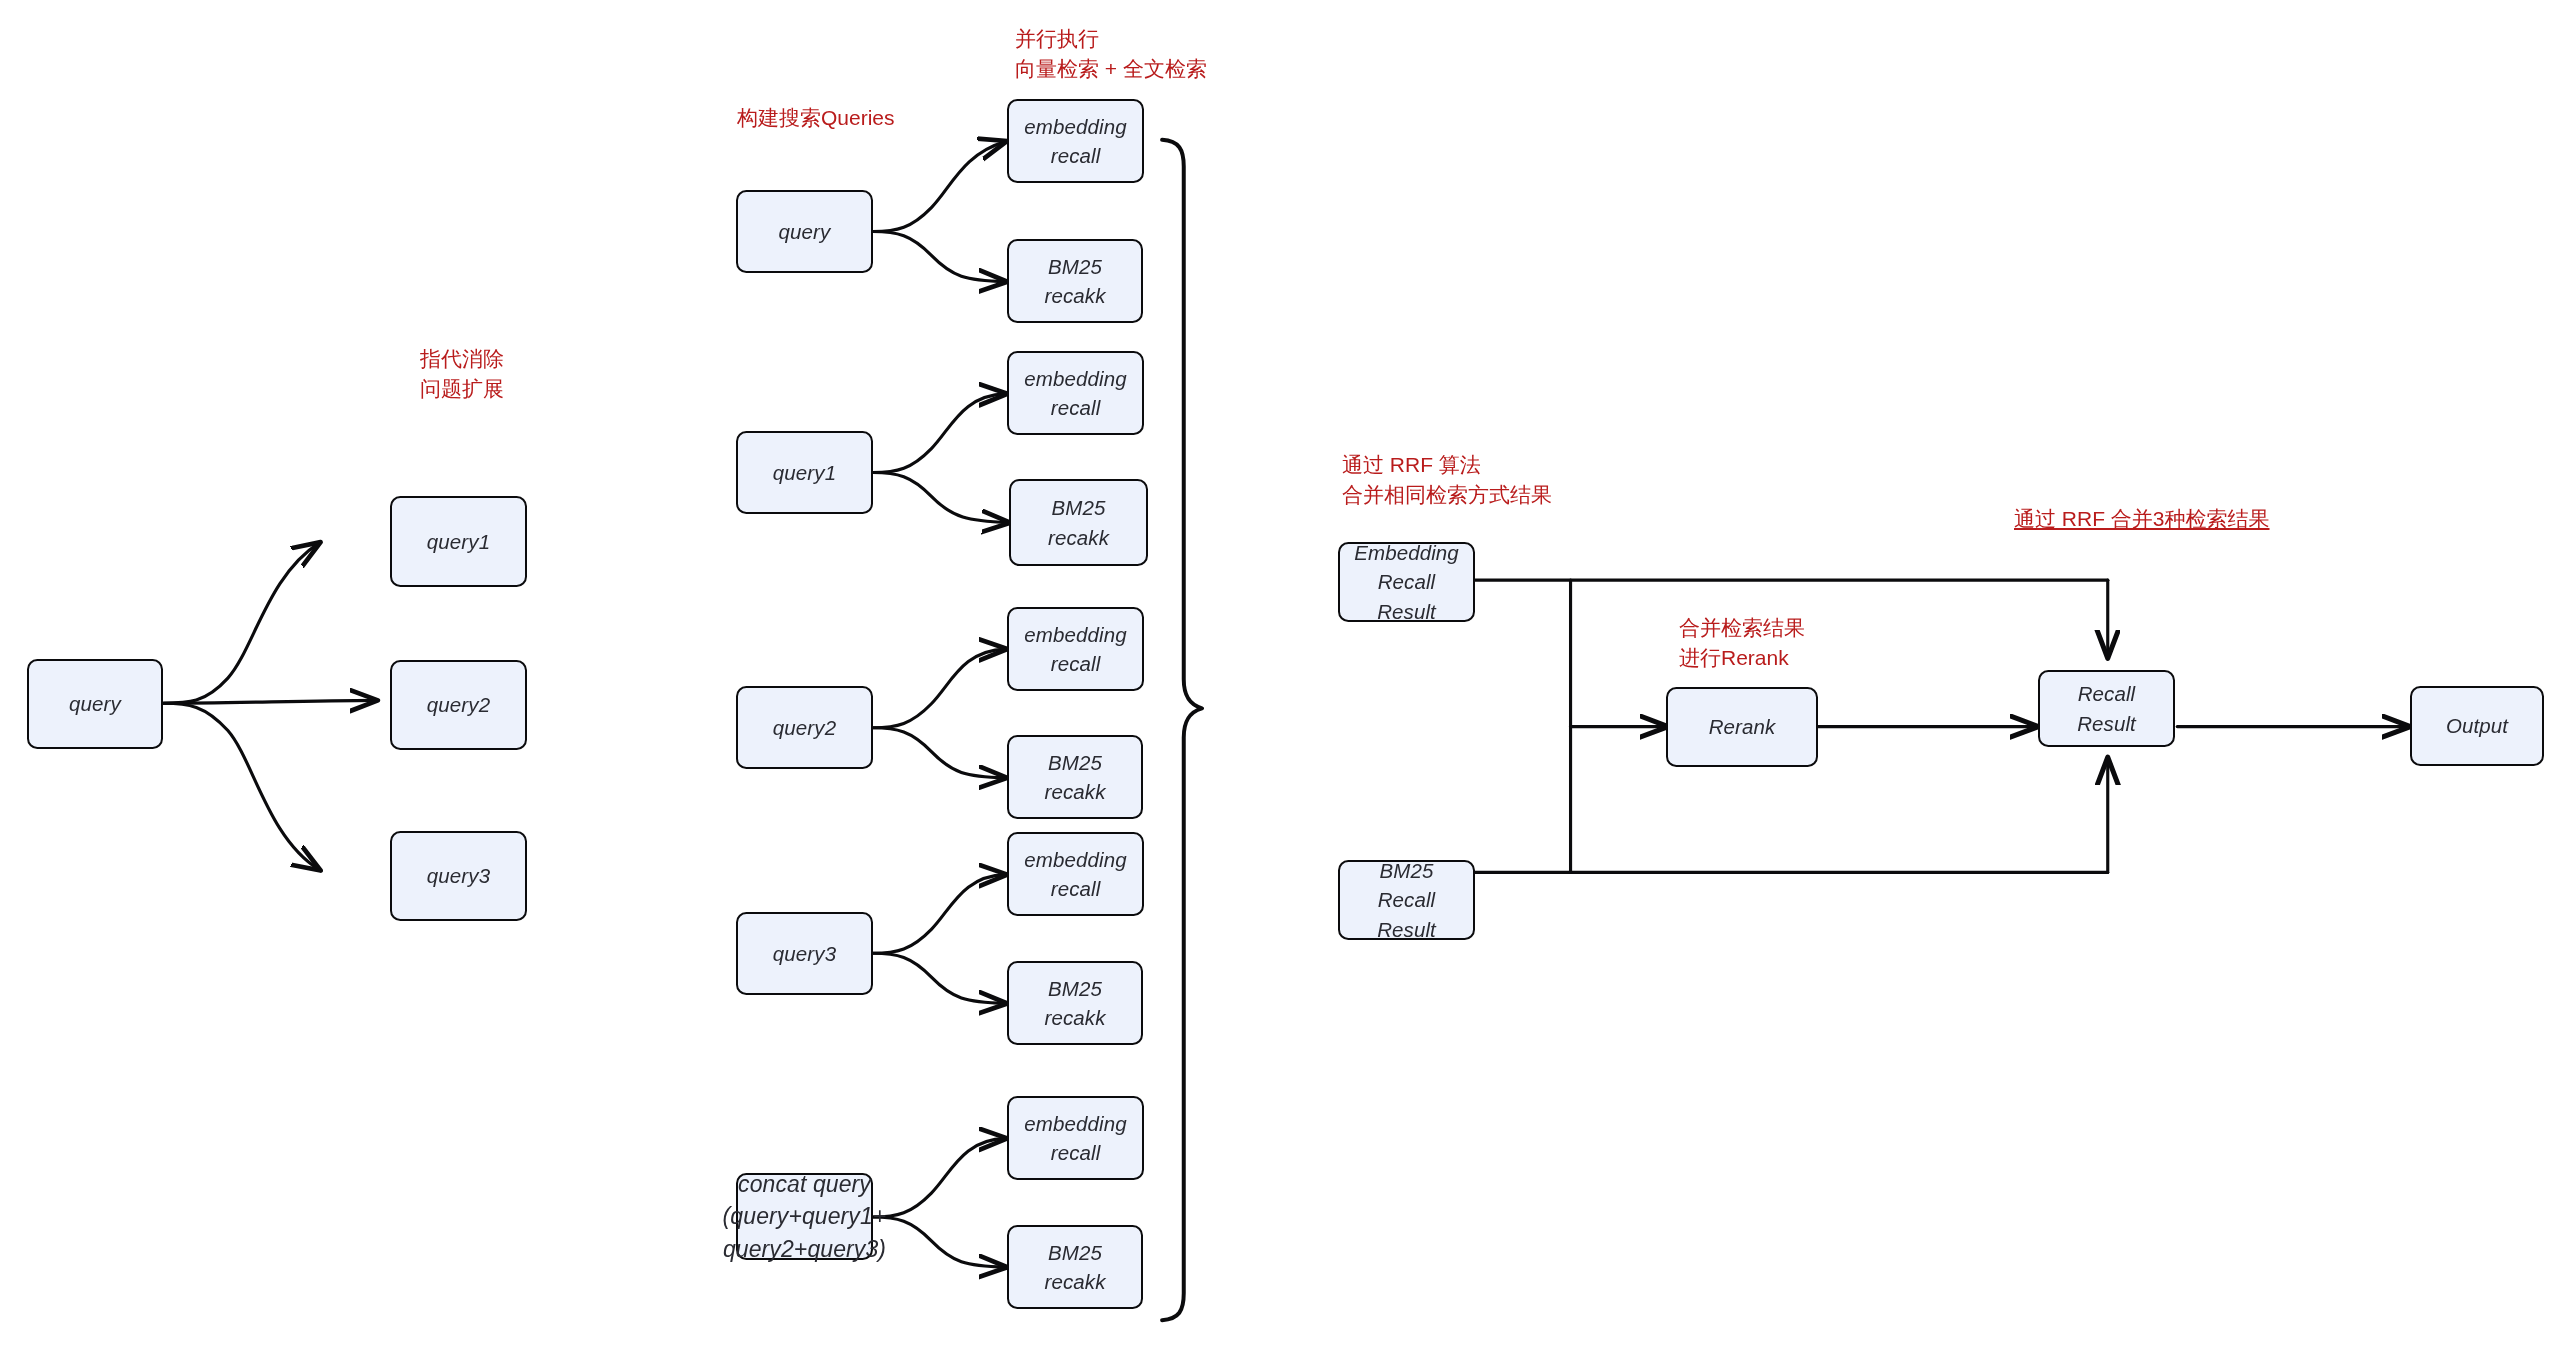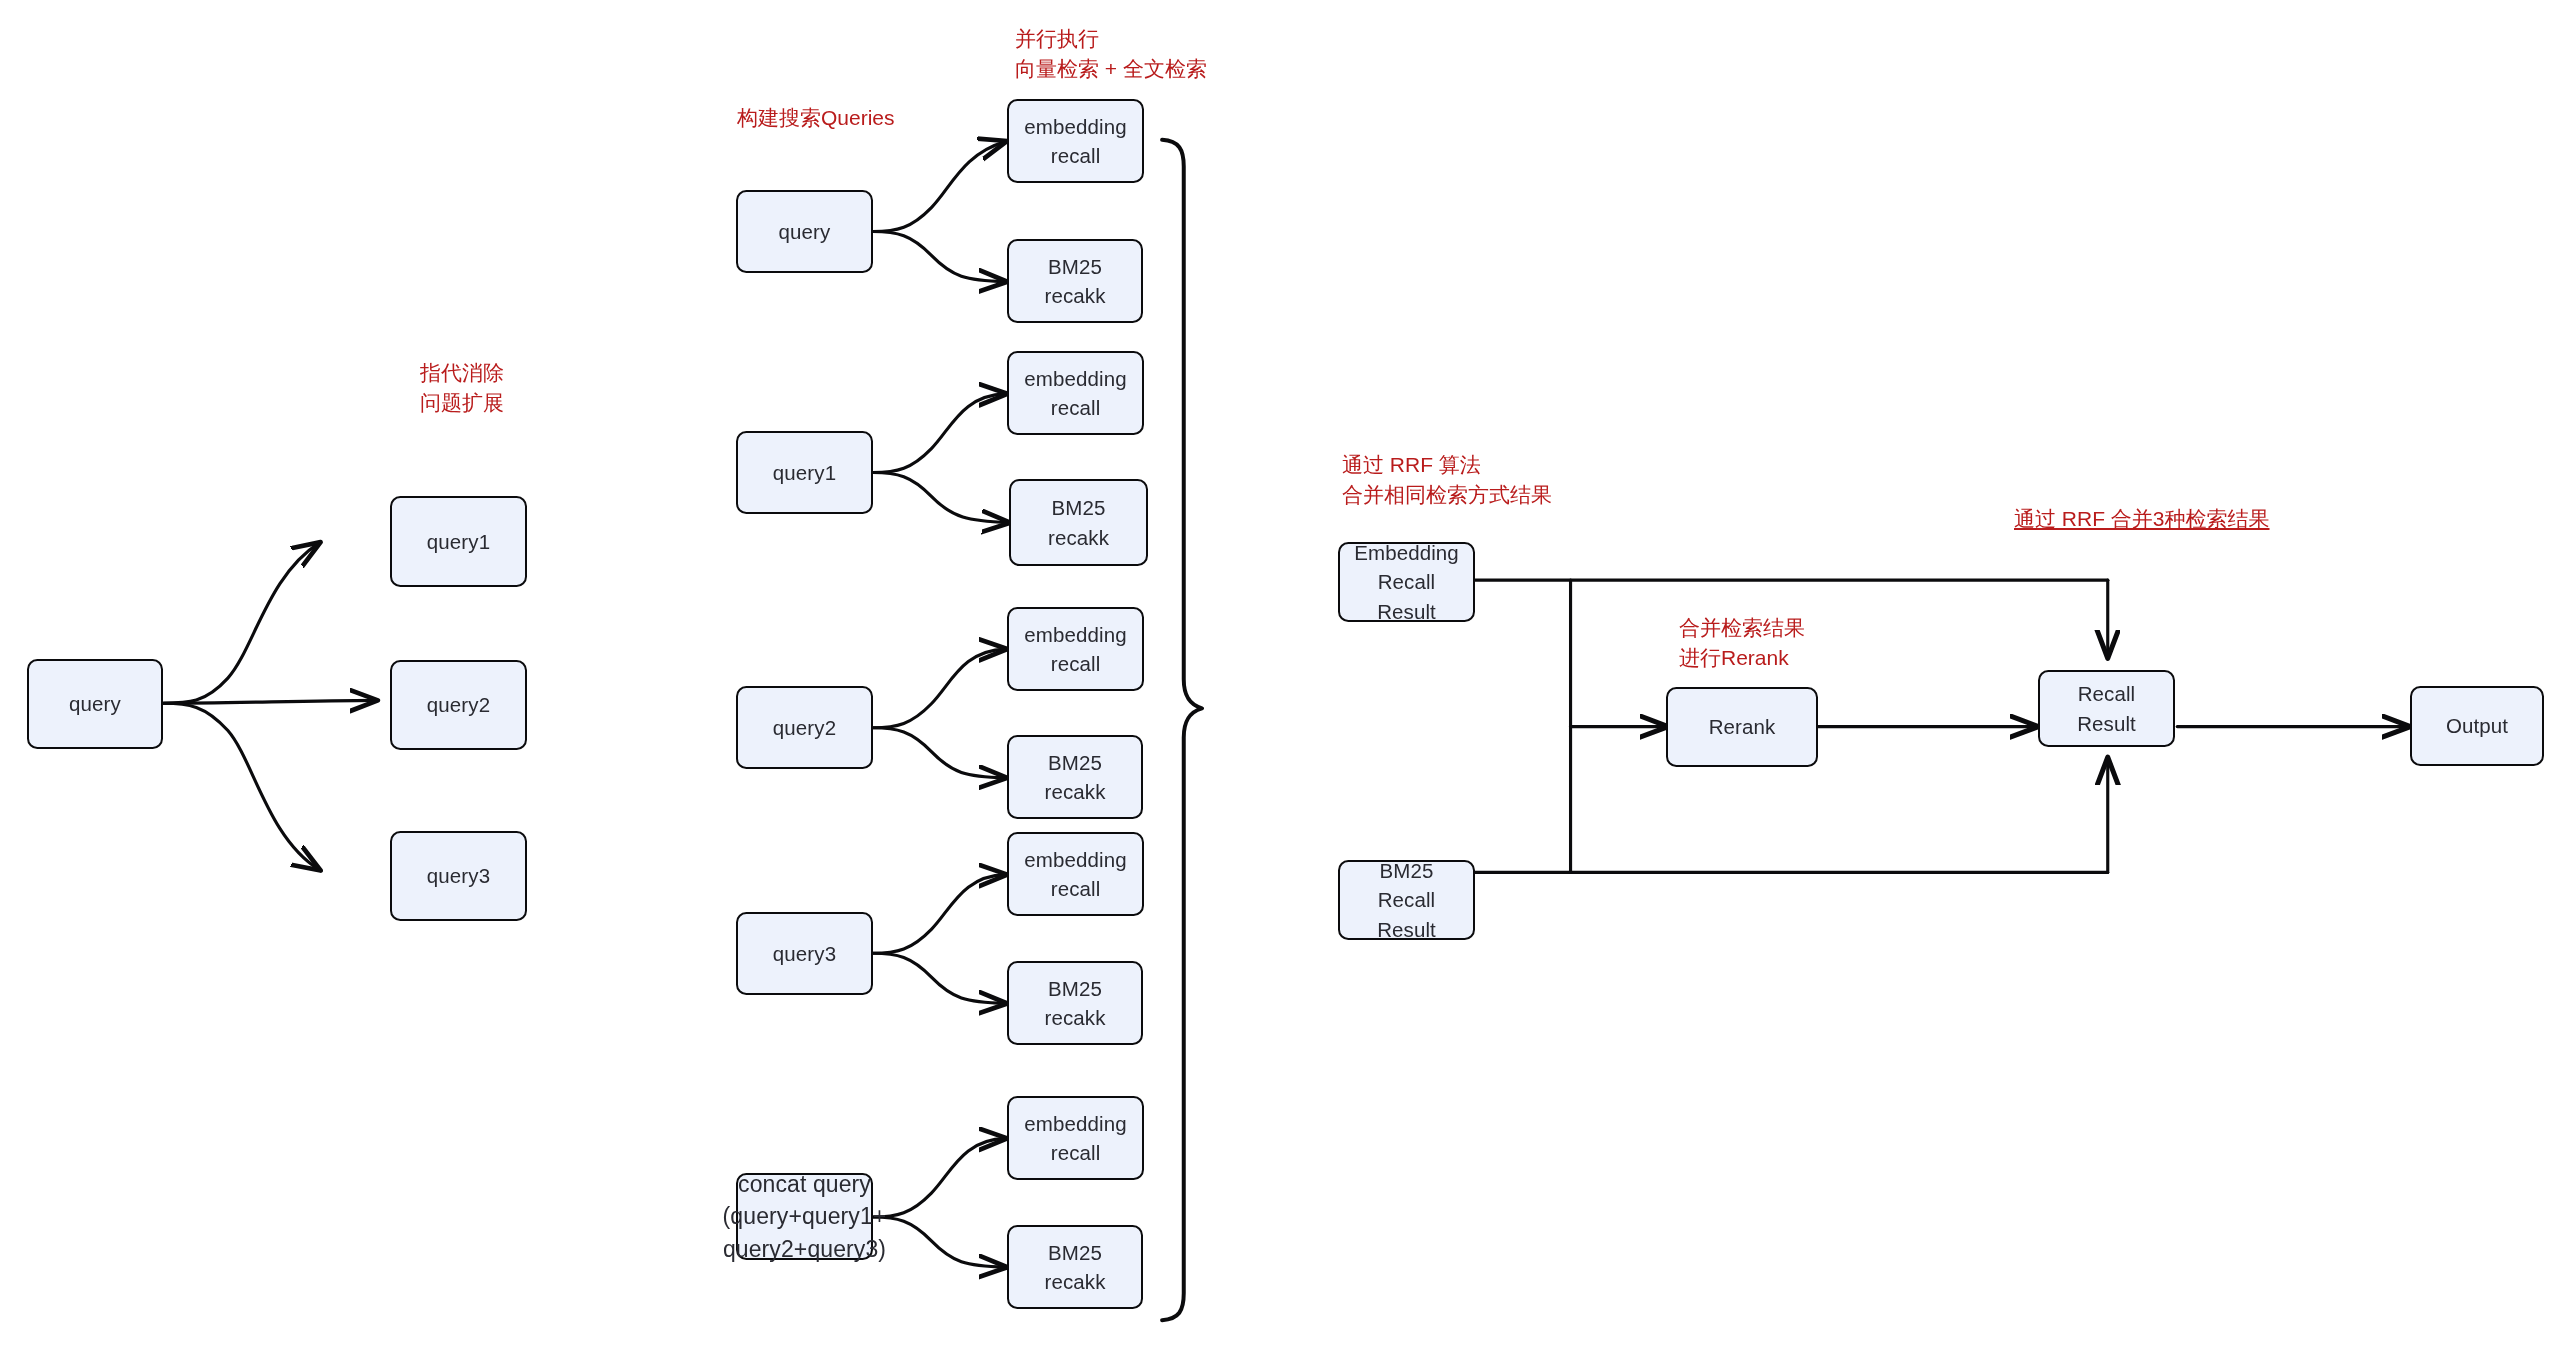--- a/index.html
+++ b/index.html
@@ -34,20 +34,21 @@
     display: flex;
     align-items: center;
     justify-content: center;
     text-align: center;
     color: #2a2b32;
     font-size: 20.5px;
     line-height: 1.42;
     letter-spacing: 0.1px;
     white-space: pre-line;
     padding: 2.3px 4.6px;
+    font-style: italic;
   }
   .node.small { font-size: 23px; }
   .note {
     position: absolute;
     color: #b91c1c;
     font-size: 21px;
     line-height: 1.45;
     white-space: pre-line;
     text-align: left;
   }
@@ -119,21 +120,21 @@
       <path d="M2757,1018 L2757,1531"></path>
 
       <path d="M2757,1275 L2925,1275" marker-end="url(#ahs)"></path>
 
       <path d="M3160,1275 L3575,1275" marker-end="url(#ahs)"></path>
 
       <path d="M3822,1275 L4228,1275" marker-end="url(#ahs)"></path>
     </g>
   </svg>
 
-  <div class="note" style="left:420px; top:358px; width:182px;">指代消除
+  <div class="note" style="left:420px; top:344px; width:182px;">指代消除
 问题扩展</div>
 
   <div class="note" style="left:737px; top:103px; width:228px;">构建搜索Queries</div>
 
   <div class="note" style="left:1015px; top:24px; width:285px;">并行执行
 向量检索 + 全文检索</div>
 
   <div class="note" style="left:1342px; top:450px; width:319px;">通过 RRF 算法
 合并相同检索方式结果</div>
 

